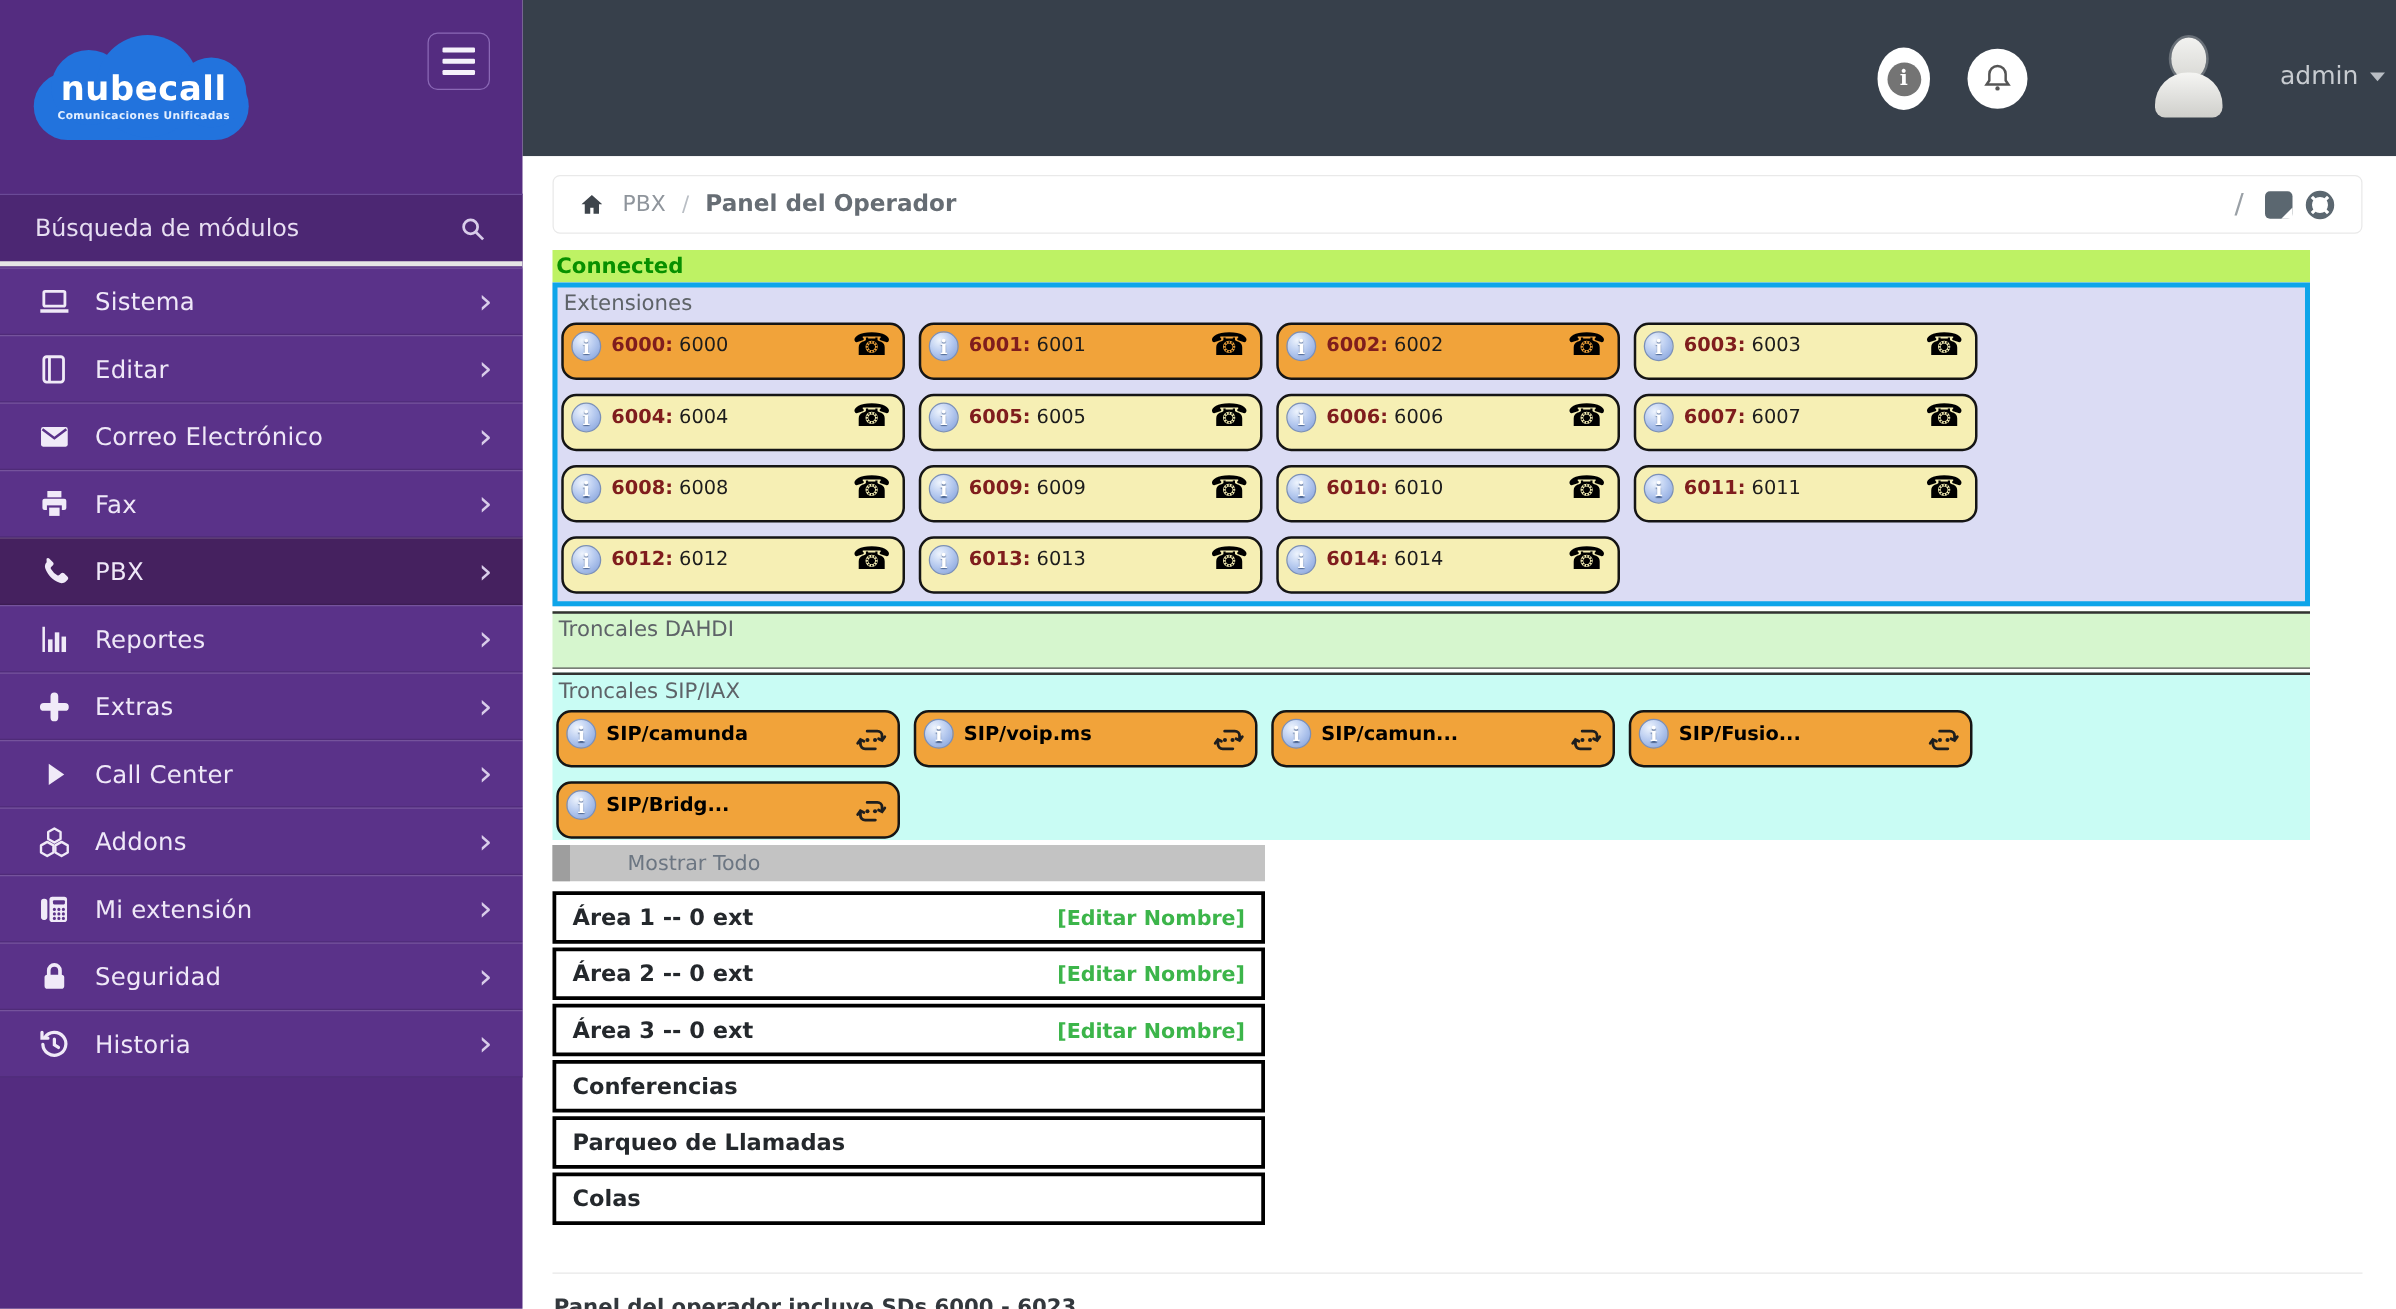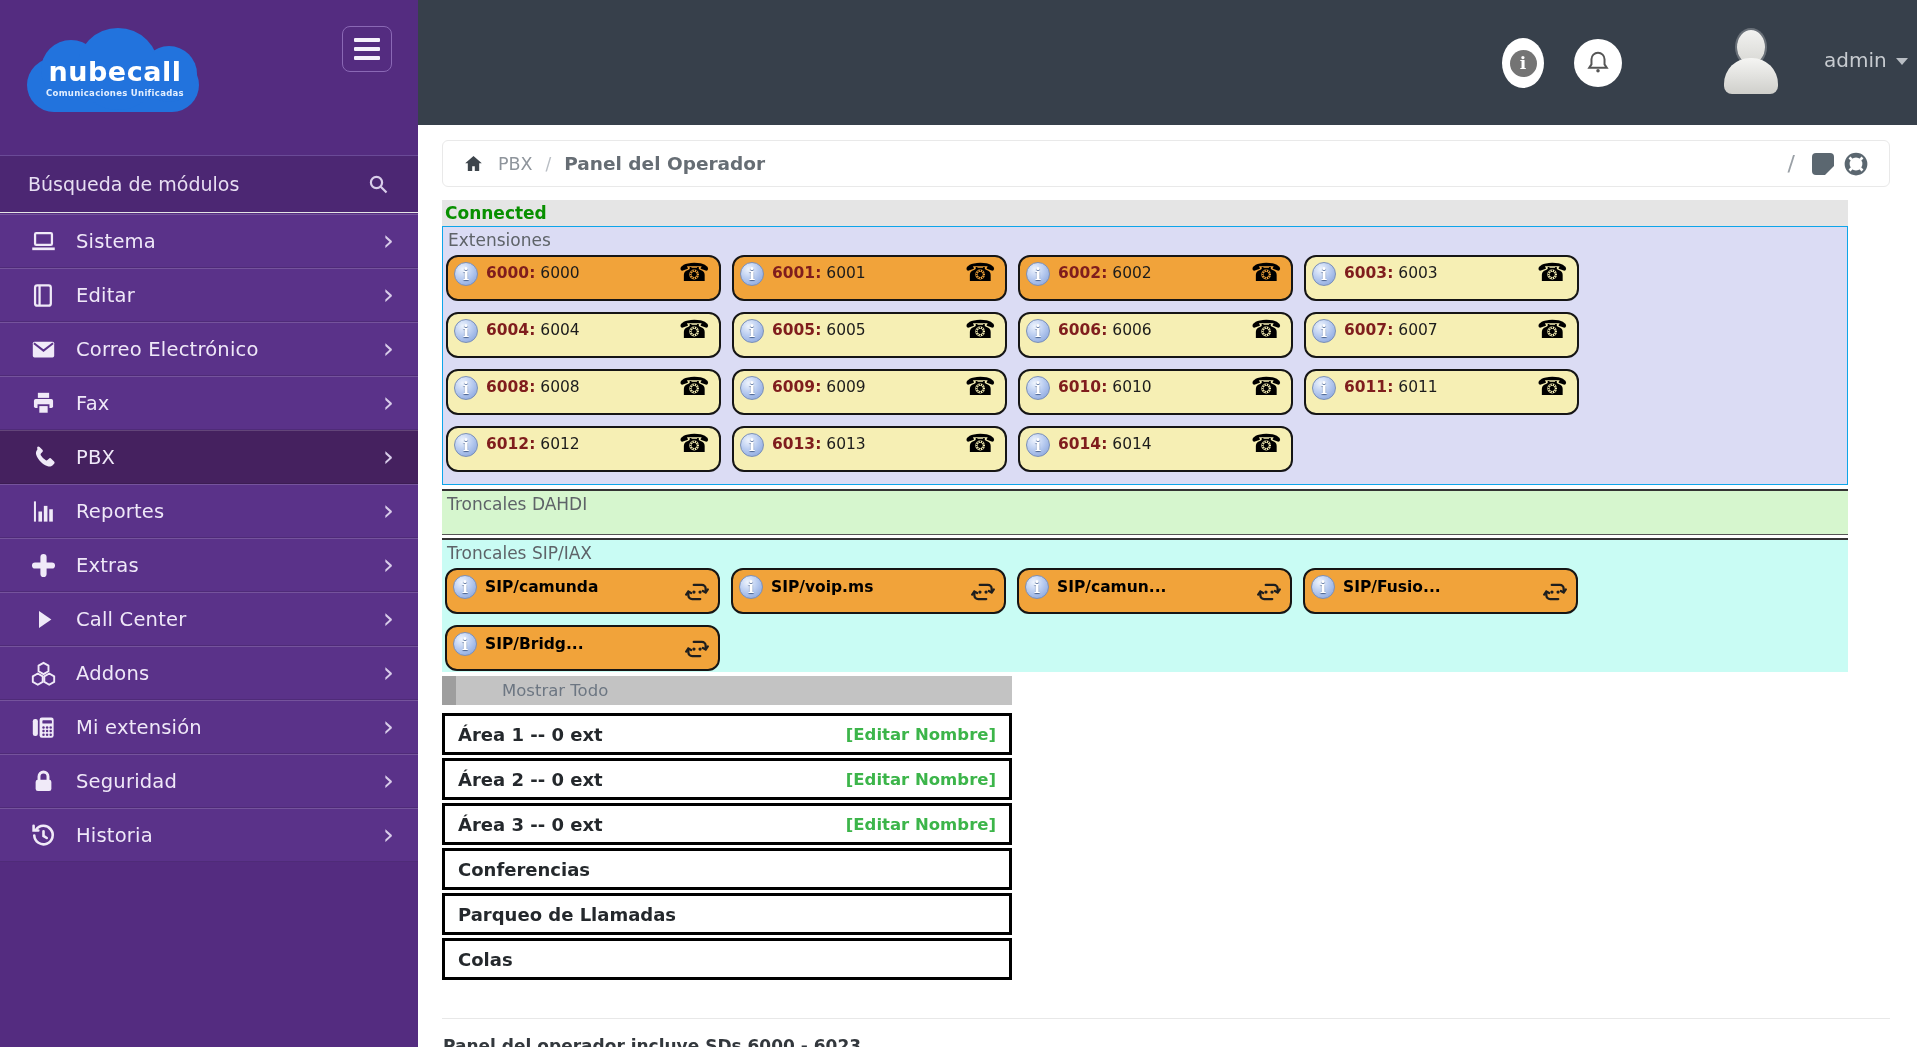--- a/index.html
+++ b/index.html
@@ -18,21 +18,21 @@
   .cloud .b4 { left:116px;top:18px; width:56px;  height:56px; }
   .cloud .brand-text { position:absolute; left:0; right:0; top:30px; text-align:center; z-index:2; }
   .brand-name { color:#fff; font-size:27px; font-weight:700; letter-spacing:.5px; line-height:1; }
   .brand-tagline { color:#e3efff; font-size:8.5px; font-weight:700; margin-top:3px; letter-spacing:.3px; }
   .hamburger { position:absolute; left:342px; top:26px; width:50px; height:46px;
                border:1px solid #8a68b5; border-radius:8px; background:transparent;
                display:flex; flex-direction:column; align-items:center; justify-content:center; cursor:pointer; }
   .hamburger i { display:block; width:26px; height:4px; background:#f5f1fb; border-radius:1px; margin:2.5px 0; }
   .search-row { position:absolute; left:0; top:155px; width:100%; height:58px;
                 background:var(--sidebar-search,#4c2773);
-                border-top:1px solid #6a4a97; border-bottom:1px solid #e5e5e5;
+                border-top:1px solid #6a4a97; border-bottom:4px solid #e5e5e5;
                 display:flex; align-items:center; padding:0 28px;
                 color:#e7def2; font-size:19px; cursor:pointer; }
   .search-row .sr-icon { margin-left:auto; width:24px; height:24px; color:#d9cdea; }
   .menu { position:absolute; left:0; top:214px; width:100%; }
   .menu-item { height:54px; display:flex; align-items:center; padding:0 24px 0 28px;
                background:var(--sidebar-row,#5a3289);
                border-top:1px solid rgba(255,255,255,.16);
                border-bottom:1px solid rgba(0,0,0,.12); cursor:pointer; }
   .menu-item.active { background:var(--sidebar-active,#45215f); }
   .mi-icon { width:30px; height:28px; margin-right:18px; color:#f0eaf8;
@@ -73,27 +73,27 @@
   .crumb-page { color:#666d74; font-size:18.5px; font-weight:700; }
   .crumb-right { margin-left:auto; display:flex; align-items:center; gap:9px; }
   .crumb-right .slash { color:#9aa0a6; font-size:22px; margin-right:8px; }
   .note-ico { position:relative; width:22px; height:22px; background:#5b6770; border-radius:4px; cursor:pointer; }
   .note-ico::after { content:""; position:absolute; right:0; bottom:0; width:0; height:0;
                      border-style:solid; border-width:0 0 9px 9px;
                      border-color:transparent transparent #fff transparent; }
   .ring-ico { width:26px; height:26px; cursor:pointer; display:flex; }
 
   .connected-bar { position:absolute; left:24px; top:75px; width:1406px; height:26px;
-                   background:#e5e5e5; line-height:26px; padding-left:3px;
+                   background:#bef264; line-height:26px; padding-left:3px;
                    font-size:17px; font-weight:700; color:var(--connected-green,#089000); }
 
   .panel { position:absolute; left:24px; padding:2px 3px; }
   .panel-title { font-size:17px; color:#5e6368; padding:1px 2px 5px; }
   .ext-panel  { top:101px; width:1406px; height:259px; background:var(--panel-lavender,#dbdcf4);
-                border:1px solid #0ea5e9; }
+                border:4px solid #0ea5e9; }
   .dahdi-panel{ top:364px; width:1406px; height:46px; background:var(--panel-green,#d6f6ce);
                 border-top:2px solid #333; border-bottom:1px solid #555; }
   .sip-panel  { top:413px; width:1406px; height:134px; background:var(--panel-cyan,#c9fcf4);
                 border-top:2px solid #333; }
   .box-grid { display:flex; flex-wrap:wrap; column-gap:11px; row-gap:11px; }
 
   .ext-box { position:relative; width:275px; height:46px; border:2px solid #151515;
              border-radius:12px; cursor:pointer; }
   .ext-box.busy { background:var(--busy-orange,#f1a33a); }
   .ext-box.idle { background:var(--idle-yellow,#f6efb4); }

